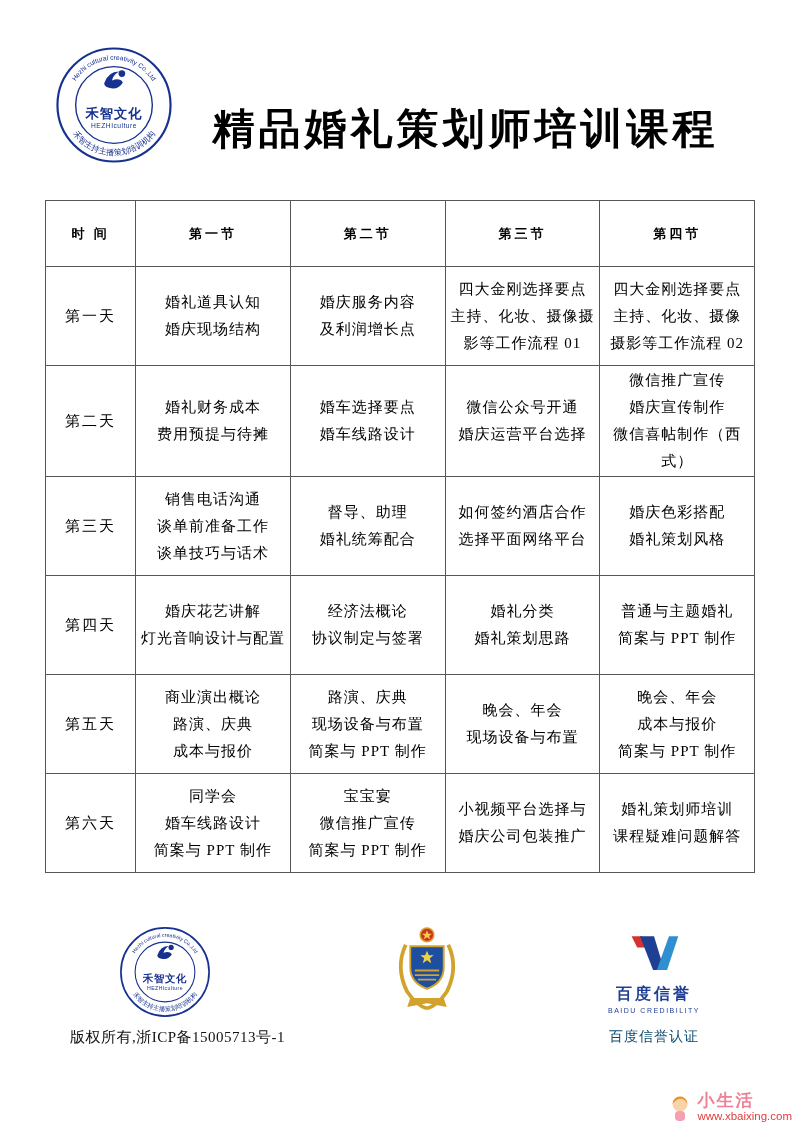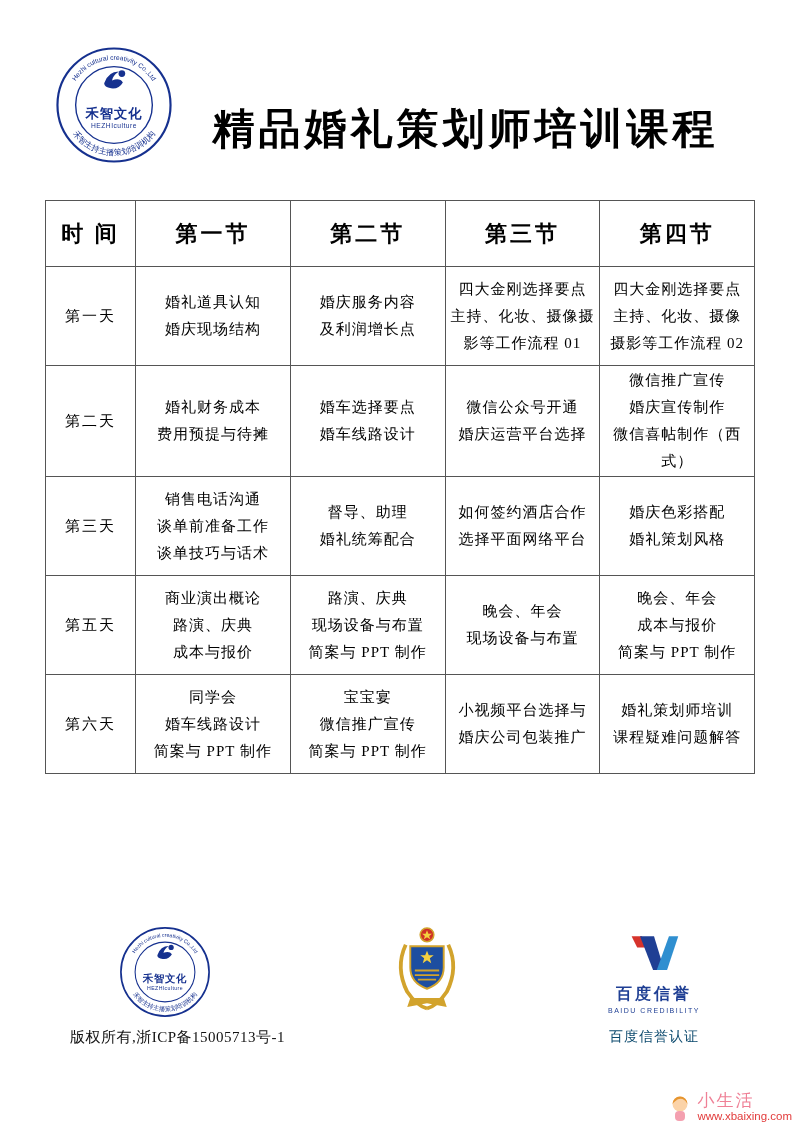--- a/index.html
+++ b/index.html
@@ -38,21 +38,21 @@
   
   .course-table {
     position: absolute; left: 45px; top: 200px; width: 710px;
     border-collapse: collapse; table-layout: fixed;
   }
   .course-table th, .course-table td {
     border: 1px solid var(--table-border, #555);
     text-align: center; vertical-align: middle;
   }
   .course-table th {
-    height: 63px; font-size: 22px; font-weight: bold; letter-spacing: 3px;
+    height: 63px; font-size: 13px; font-weight: bold; letter-spacing: 3px;
   }
   .course-table td { height: 96px; font-size: 15px; font-weight: normal; }
   .col-time { width: 90px; }
   .cell { white-space: pre-line; line-height: 1.8; letter-spacing: 1px; }
   .time { font-size: 16px; letter-spacing: 2px; }
 
   
   .footer-logo { position: absolute; left: 119px; top: 926px; width: 92px; height: 92px; }
   .police-badge { position: absolute; left: 389px; top: 920px; width: 76px; height: 98px; }
   .gold-stroke { stroke: var(--badge-gold, #d2a32c); fill: none; }
@@ -84,21 +84,21 @@
   .baidu-cert { position: absolute; left: 595px; top: 1028px; width: 118px; text-align: center; font-size: 14px; letter-spacing: 1px; color: #0c4a6e; }
 
   
   .watermark {
     position: absolute; right: 8px; bottom: 4px;
     display: flex; align-items: center; gap: 4px;
   }
   .wm-icon { width: 26px; height: 30px; }
   .wm-texts { display: flex; flex-direction: column; align-items: flex-start; }
   .wm-name {
-    font-family: "Liberation Sans", sans-serif; font-weight: normal; font-size: 17px;
+    font-family: "Liberation Sans", sans-serif; font-weight: bold; font-size: 17px;
     color: var(--watermark-pink, #ef8096); letter-spacing: 2px; line-height: 1.1;
   }
   .wm-url {
     font-family: "Liberation Sans", sans-serif; font-size: 11.5px;
     color: var(--watermark-red, #e23b3b); line-height: 1.2;
   }
 </style>
 </head>
 <body>
 
@@ -181,20 +181,31 @@
 谈单前准备工作
 谈单技巧与话术</td>
         <td class="cell">督导、助理
 婚礼统筹配合</td>
         <td class="cell">如何签约酒店合作
 选择平面网络平台</td>
         <td class="cell">婚庆色彩搭配
 婚礼策划风格</td>
       </tr>
       <tr>
+        <td class="cell time">第四天</td>
+        <td class="cell">婚庆花艺讲解
+灯光音响设计与配置</td>
+        <td class="cell">经济法概论
+协议制定与签署</td>
+        <td class="cell">婚礼分类
+婚礼策划思路</td>
+        <td class="cell">普通与主题婚礼
+简案与 PPT 制作</td>
+      </tr>
+      <tr>
         <td class="cell time">第五天</td>
         <td class="cell">商业演出概论
 路演、庆典
 成本与报价</td>
         <td class="cell">路演、庆典
 现场设备与布置
 简案与 PPT 制作</td>
         <td class="cell">晚会、年会
 现场设备与布置</td>
         <td class="cell">晚会、年会

